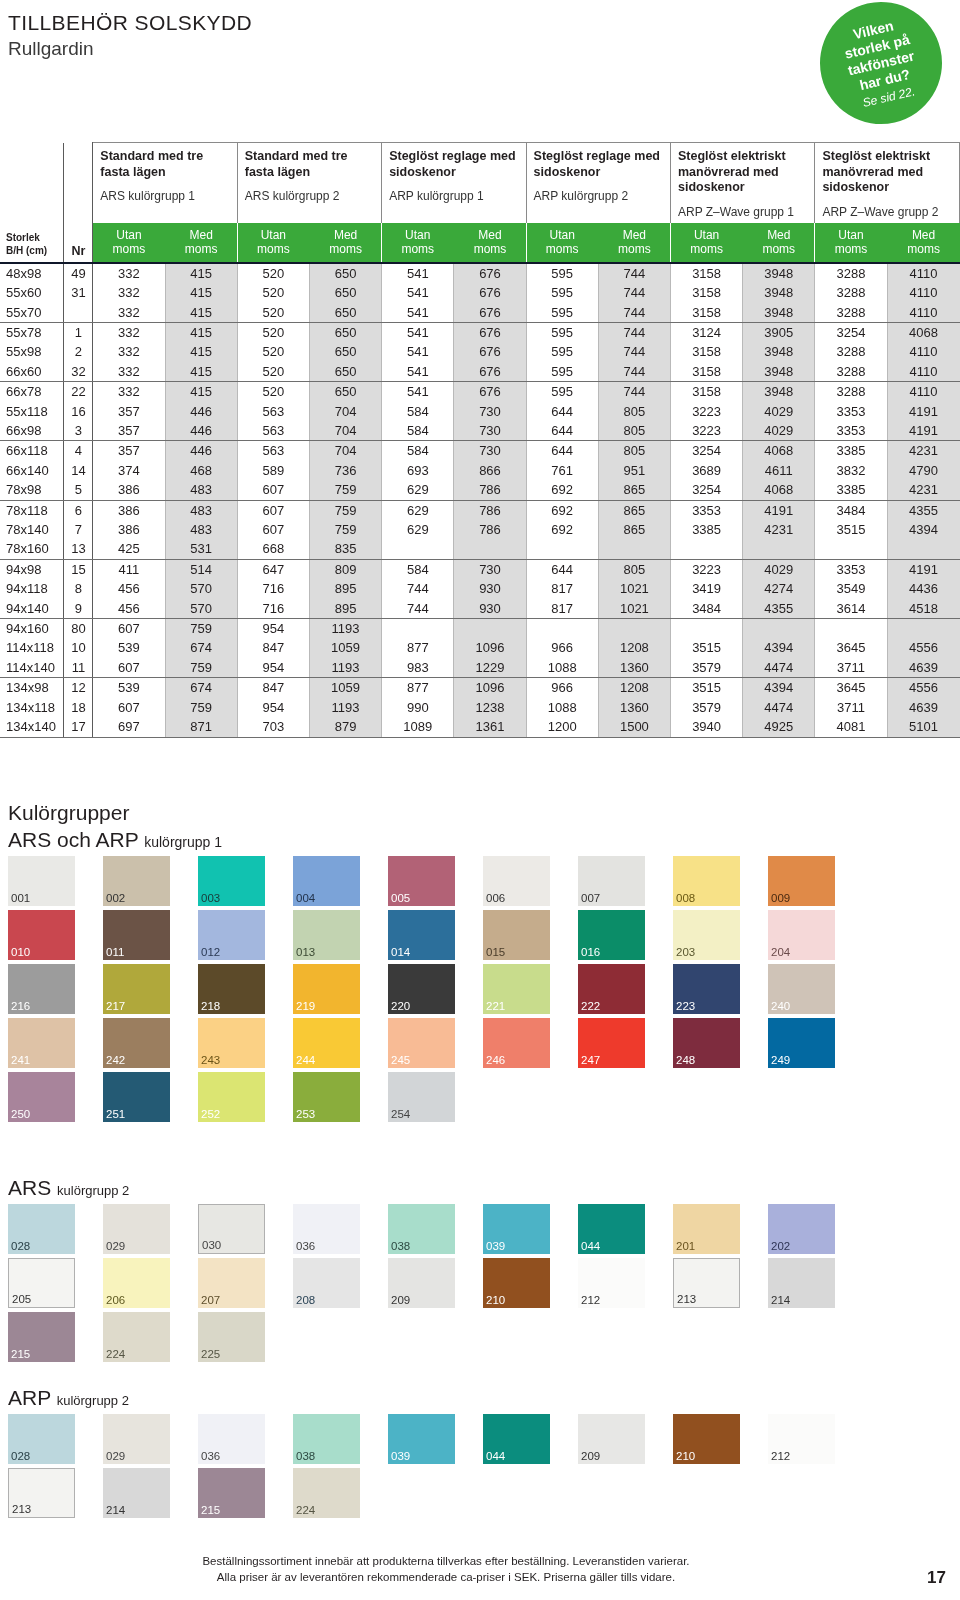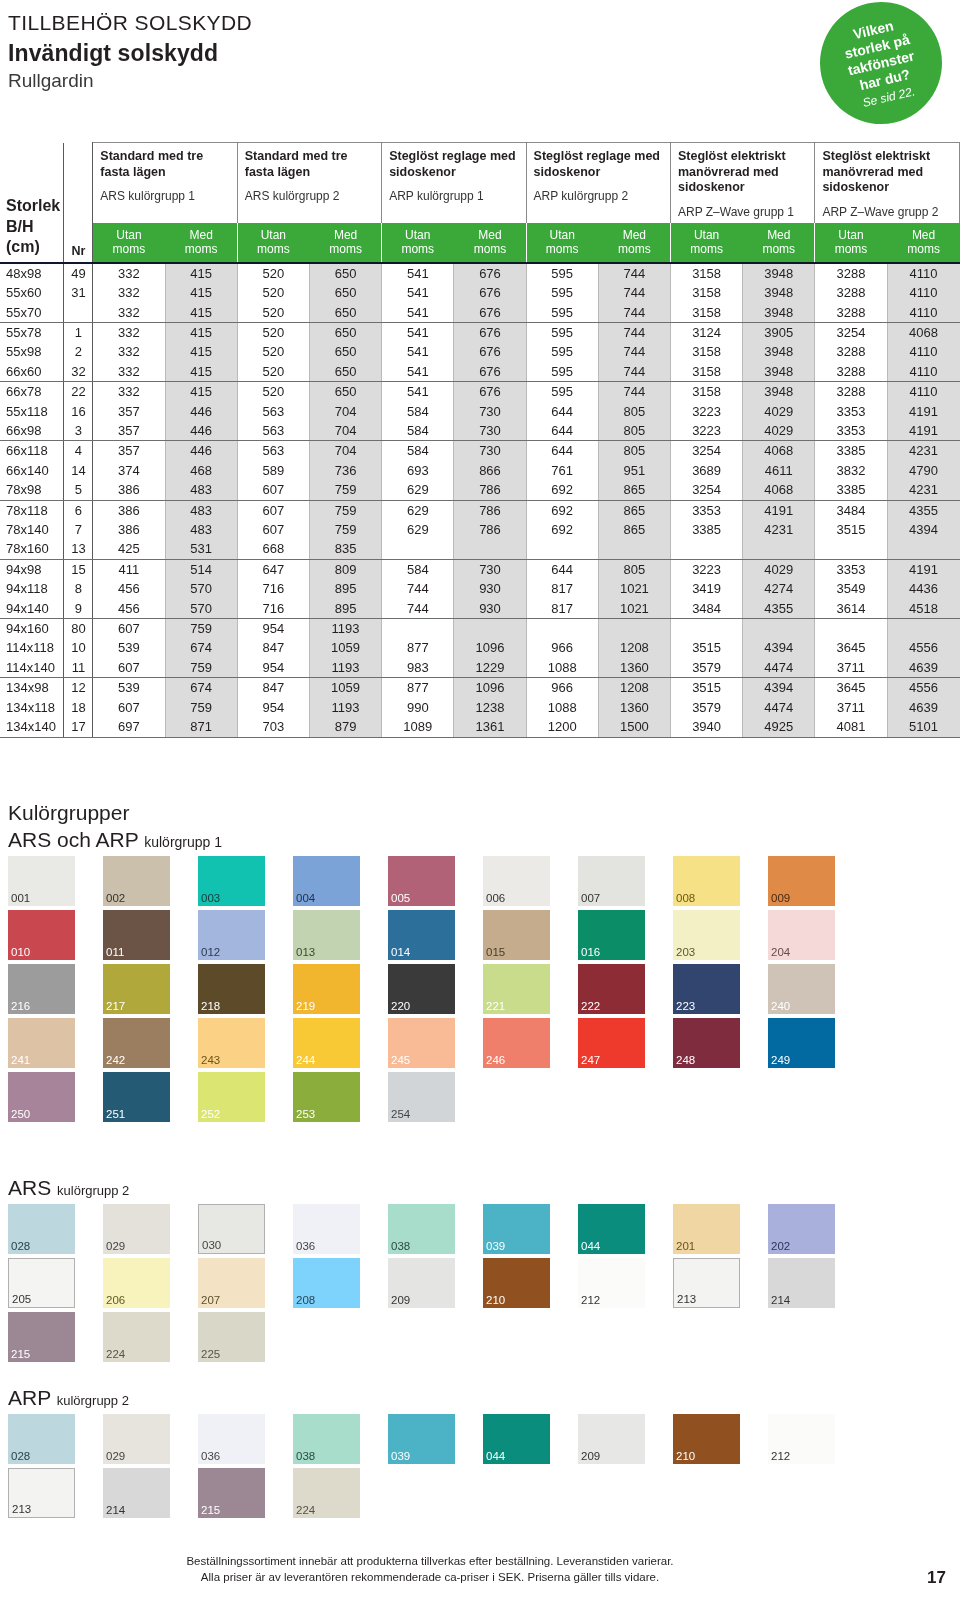--- a/index.html
+++ b/index.html
@@ -55,21 +55,21 @@
     padding:6px 7px 4px 7px !important;
     height:76px;
   }
   .grp-title { font-size:12.5px; font-weight:700; line-height:1.24; }
   .grp-sub   { font-size:12px; font-weight:400; color:#333; margin-top:9px; }
 
   .sz-head {
     vertical-align:bottom;
     border-right:1px solid #5a5a5a;
     padding:0 0 4px 6px !important;
-    font-size:16px; font-weight:700; line-height:1.28;
+    font-size:10px; font-weight:700; line-height:1.28;
   }
   .nr-head {
     vertical-align:bottom; text-align:center;
     border-right:1px solid #5a5a5a;
     padding:0 0 4px 0 !important;
     font-size:12.5px; font-weight:700;
   }
 
   .mh {
     background:#3aa93a; color:#ffffff;
@@ -112,34 +112,33 @@
   .sw:last-child { margin-right:0; }
   .sw-label {
     position:absolute; left:3px; bottom:2px;
     font-size:11.5px; line-height:1;
     font-family:"Liberation Sans", sans-serif;
   }
   .sw.bordered { border:1px solid #b0b0b0; }
 
   
   .footer {
-    position:absolute; left:0; bottom:14px; width:860px;
+    position:absolute; left:16px; bottom:14px; width:860px;
     text-align:center; font-size:11.5px; color:#231f20; line-height:1.45;
   }
   .pageno {
     position:absolute; right:14px; bottom:12px;
     font-size:17px; font-weight:700; color:#231f20;
   }
 </style>
 </head>
 <body>
 
 <div class="page-header">
   <div class="hdr-kicker">TILLBEHÖR SOLSKYDD</div>
-  <div class="hdr-title">Invändigt solskydd</div>
   <div class="hdr-sub">Rullgardin</div>
 </div>
 
 <div class="badge">
   <span class="badge-l">Vilken</span>
   <span class="badge-l">storlek på</span>
   <span class="badge-l">takfönster</span>
   <span class="badge-l">har du?</span>
   <span class="badge-s">Se sid 22.</span>
 </div>
@@ -815,21 +814,21 @@
       <div class="sw-row">
         <div class="sw bordered" style="background: rgb(244, 244, 242);">
           <span class="sw-label" style="color: rgb(51, 51, 51);">205</span>
         </div>
         <div class="sw" style="background: rgb(248, 243, 189);">
           <span class="sw-label" style="color: rgb(95, 90, 34);">206</span>
         </div>
         <div class="sw" style="background: rgb(243, 227, 196);">
           <span class="sw-label" style="color: rgb(94, 79, 44);">207</span>
         </div>
-        <div class="sw" style="background: #7dd3fc;">
+        <div class="sw" style="background: #e5e5e5;">
           <span class="sw-label" style="color: rgb(44, 69, 87);">208</span>
         </div>
         <div class="sw" style="background: rgb(228, 228, 226);">
           <span class="sw-label" style="color: rgb(51, 51, 51);">209</span>
         </div>
         <div class="sw" style="background: rgb(145, 80, 31);">
           <span class="sw-label" style="color: rgb(255, 255, 255);">210</span>
         </div>
         <div class="sw" style="background: rgb(251, 251, 250);">
           <span class="sw-label" style="color: rgb(51, 51, 51);">212</span>

